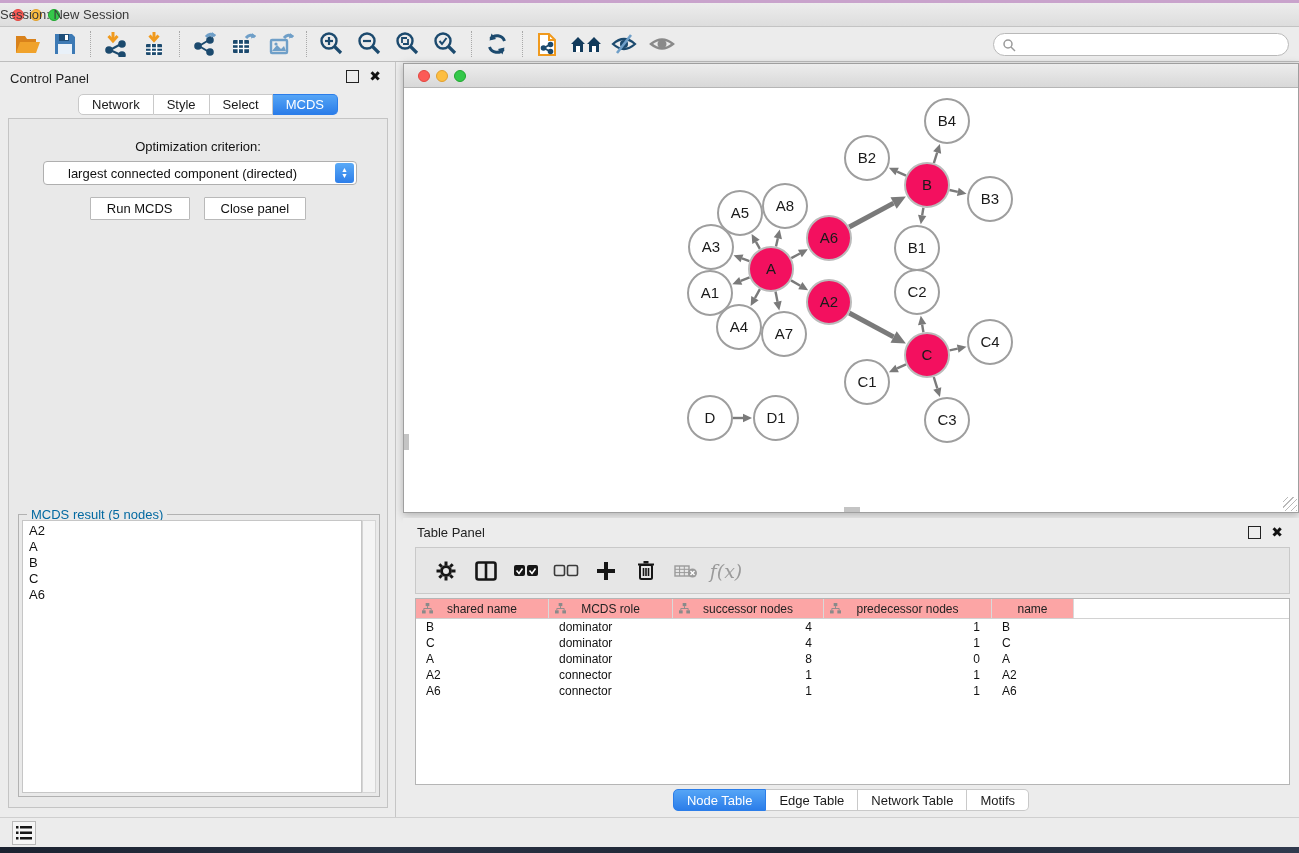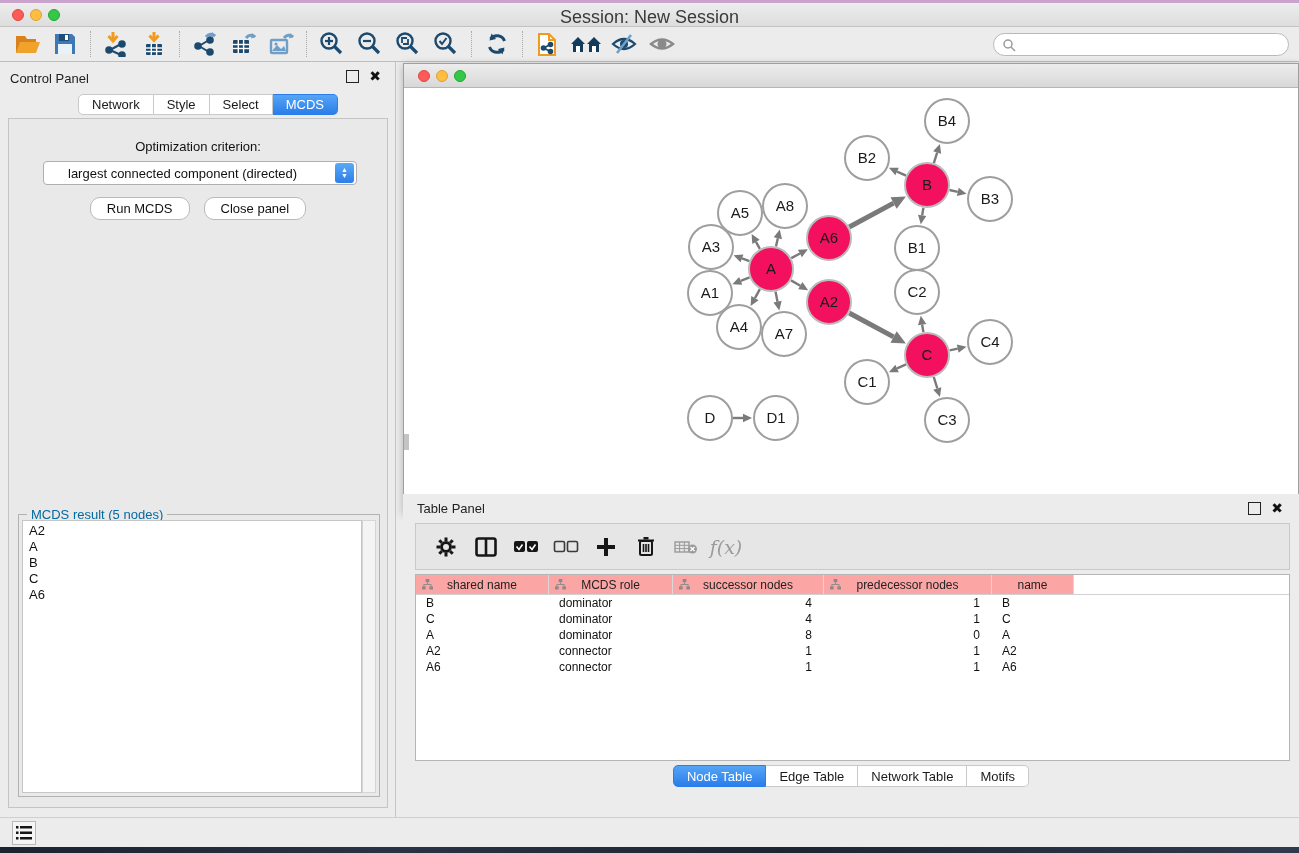--- a/index.html
+++ b/index.html
@@ -6,21 +6,21 @@
   html,body { width:1299px; height:853px; overflow:hidden; }
   body { font-family:"Liberation Sans","DejaVu Sans",sans-serif; background:#ECECEC; position:relative; }
   .screen { position:absolute; inset:0; }
 
   
   .desktop-strip { position:absolute; left:0; top:0; width:1299px; height:3px; background:#C9A3CC; }
 
   
   .titlebar { position:absolute; left:0; top:3px; width:1299px; height:24px;
     background:linear-gradient(#EDEDED,#DDDDDD); border-bottom:1px solid #C3C3C3; }
-  .titlebar .title { position:absolute; left:0; right:0; top:4px; text-align:center; font-size:18px; color:#3A3A3A; }
+  .titlebar .title { position:absolute; left:0; right:0; top:4px; text-align:left; font-size:13px; color:#3A3A3A; }
   .tl { position:absolute; top:6px; width:12px; height:12px; border-radius:50%; }
   .tl.red { background:#FC5B57; border:1px solid #E2463F; }
   .tl.yel { background:#FDBE41; border:1px solid #E0A030; }
   .tl.grn { background:#34C84A; border:1px solid #1FA72F; }
 
   
   .toolbar { position:absolute; left:0; top:27px; width:1299px; height:35px; background:#ECECEC;
     border-bottom:1px solid #BDBDBD; display:flex; align-items:center; }
   .tb-btn { width:38px; height:30px; display:flex; align-items:center; justify-content:center; cursor:pointer; }
   .tb-sep { width:1px; height:26px; border-left:1px dotted #A9A9A9; margin:0 6px; }
@@ -41,21 +41,21 @@
   .seg-tab:last-child { border-radius:0 5px 5px 0; }
   .seg-tab.active { background:linear-gradient(#55A5F6,#2B7DE9); border-color:#2B7DE9; color:#FFF; }
   .cp-content { position:absolute; left:8px; top:56px; width:380px; height:690px; background:#E9E9E9; border:1px solid #C4C4C4; }
   .opt-label { position:absolute; left:0; right:0; top:20px; text-align:center; font-size:13px; color:#111; }
   .dropdown { position:absolute; left:34px; top:42px; width:314px; height:24px; background:#FFF; border:1px solid #AFAFAF;
     border-radius:4px; display:flex; align-items:center; cursor:pointer; }
   .dropdown .dd-text { flex:1; font-size:13px; color:#111; padding-left:24px; white-space:nowrap; }
   .dd-stepper { width:19px; height:20px; margin-right:2px; border-radius:3px; background:linear-gradient(#5AAAF7,#2D7EE9);
     display:flex; flex-direction:column; align-items:center; justify-content:center; color:#FFF; font-size:7px; line-height:6px; }
   .cp-buttons { position:absolute; left:0; right:0; top:78px; display:flex; justify-content:center; gap:14px; }
-  .push-btn { height:23px; padding:0 16px; background:#FFF; border:1px solid #B9B9B9; border-radius:10px;
+  .push-btn { height:23px; padding:0 16px; background:#FFF; border:1px solid #B9B9B9; border-radius:1px;
     font-size:13px; color:#111; display:flex; align-items:center; cursor:pointer; }
   .result-box { position:absolute; left:9px; top:395px; width:362px; height:283px; border:1px solid #B2B2B2; }
   .result-legend { position:absolute; left:8px; top:-8px; background:#E9E9E9; padding:0 4px; font-size:13px; color:#0369a1; }
   .result-list { position:absolute; left:3px; top:5px; right:17px; bottom:3px; background:#FFF; border:1px solid #C6C6C6;
     font-size:13px; color:#111; padding-top:2px; overflow:hidden; }
   .result-list .item { padding:0 6px; line-height:16px; cursor:default; }
   .result-scroll { position:absolute; top:5px; right:3px; bottom:3px; width:14px; background:#F4F4F4; border:1px solid #D5D5D5; }
 
   
   .net-window { position:absolute; left:403px; top:63px; width:896px; height:450px; background:#FFF;
@@ -63,21 +63,21 @@
   .net-titlebar { position:absolute; left:0; top:0; right:0; height:24px; background:linear-gradient(#EDEDED,#D8D8D8);
     border-bottom:1px solid #B5B5B5; }
   .net-titlebar .title { position:absolute; left:0; right:0; top:4px; text-align:center; font-size:13px; color:#333; }
   .net-canvas { position:absolute; left:0; top:25px; right:0; bottom:0; background:#FFF; overflow:hidden; }
   .scroll-thumb-v { position:absolute; left:0px; top:345px; width:5px; height:16px; background:#C4C4C4; }
   .scroll-thumb-h { position:absolute; left:440px; bottom:0px; width:16px; height:5px; background:#C4C4C4; }
   .resize-grip { position:absolute; right:1px; bottom:1px; width:14px; height:14px;
     background:repeating-linear-gradient(135deg, transparent 0 3px, #B9B9B9 3px 4px); cursor:nwse-resize; }
 
   
-  .table-panel { position:absolute; left:403px; top:494px; width:896px; height:299px; background:#ECECEC; }
+  .table-panel { position:absolute; left:403px; top:518px; width:896px; height:299px; background:#ECECEC; }
   .tp-header { position:absolute; left:14px; top:7px; font-size:13px; color:#222; }
   .tp-toolbar { position:absolute; left:12px; top:29px; right:9px; height:47px; background:#E6E6E6;
     border:1px solid #C9C9C9; display:flex; align-items:center; padding-left:10px; }
   .tp-btn { width:40px; height:34px; display:flex; align-items:center; justify-content:center; cursor:pointer; }
   .fx-label { font-family:"DejaVu Serif",serif; font-style:italic; font-size:19px; color:#9A9A9A; }
   .data-table { position:absolute; left:12px; top:80px; right:9px; height:187px; background:#FFF; border:1px solid #B5B5B5; overflow:hidden; }
   .dt-header { display:flex; height:20px; border-bottom:1px solid #D2D2D2; }
   .dt-hcell { background:#fca5a5; border-right:1px solid #D9D9D9; font-size:12px; color:#222;
     display:flex; align-items:center; justify-content:center; position:relative; cursor:pointer; }
   .dt-hcell .tree-ic { position:absolute; left:6px; top:4px; }

